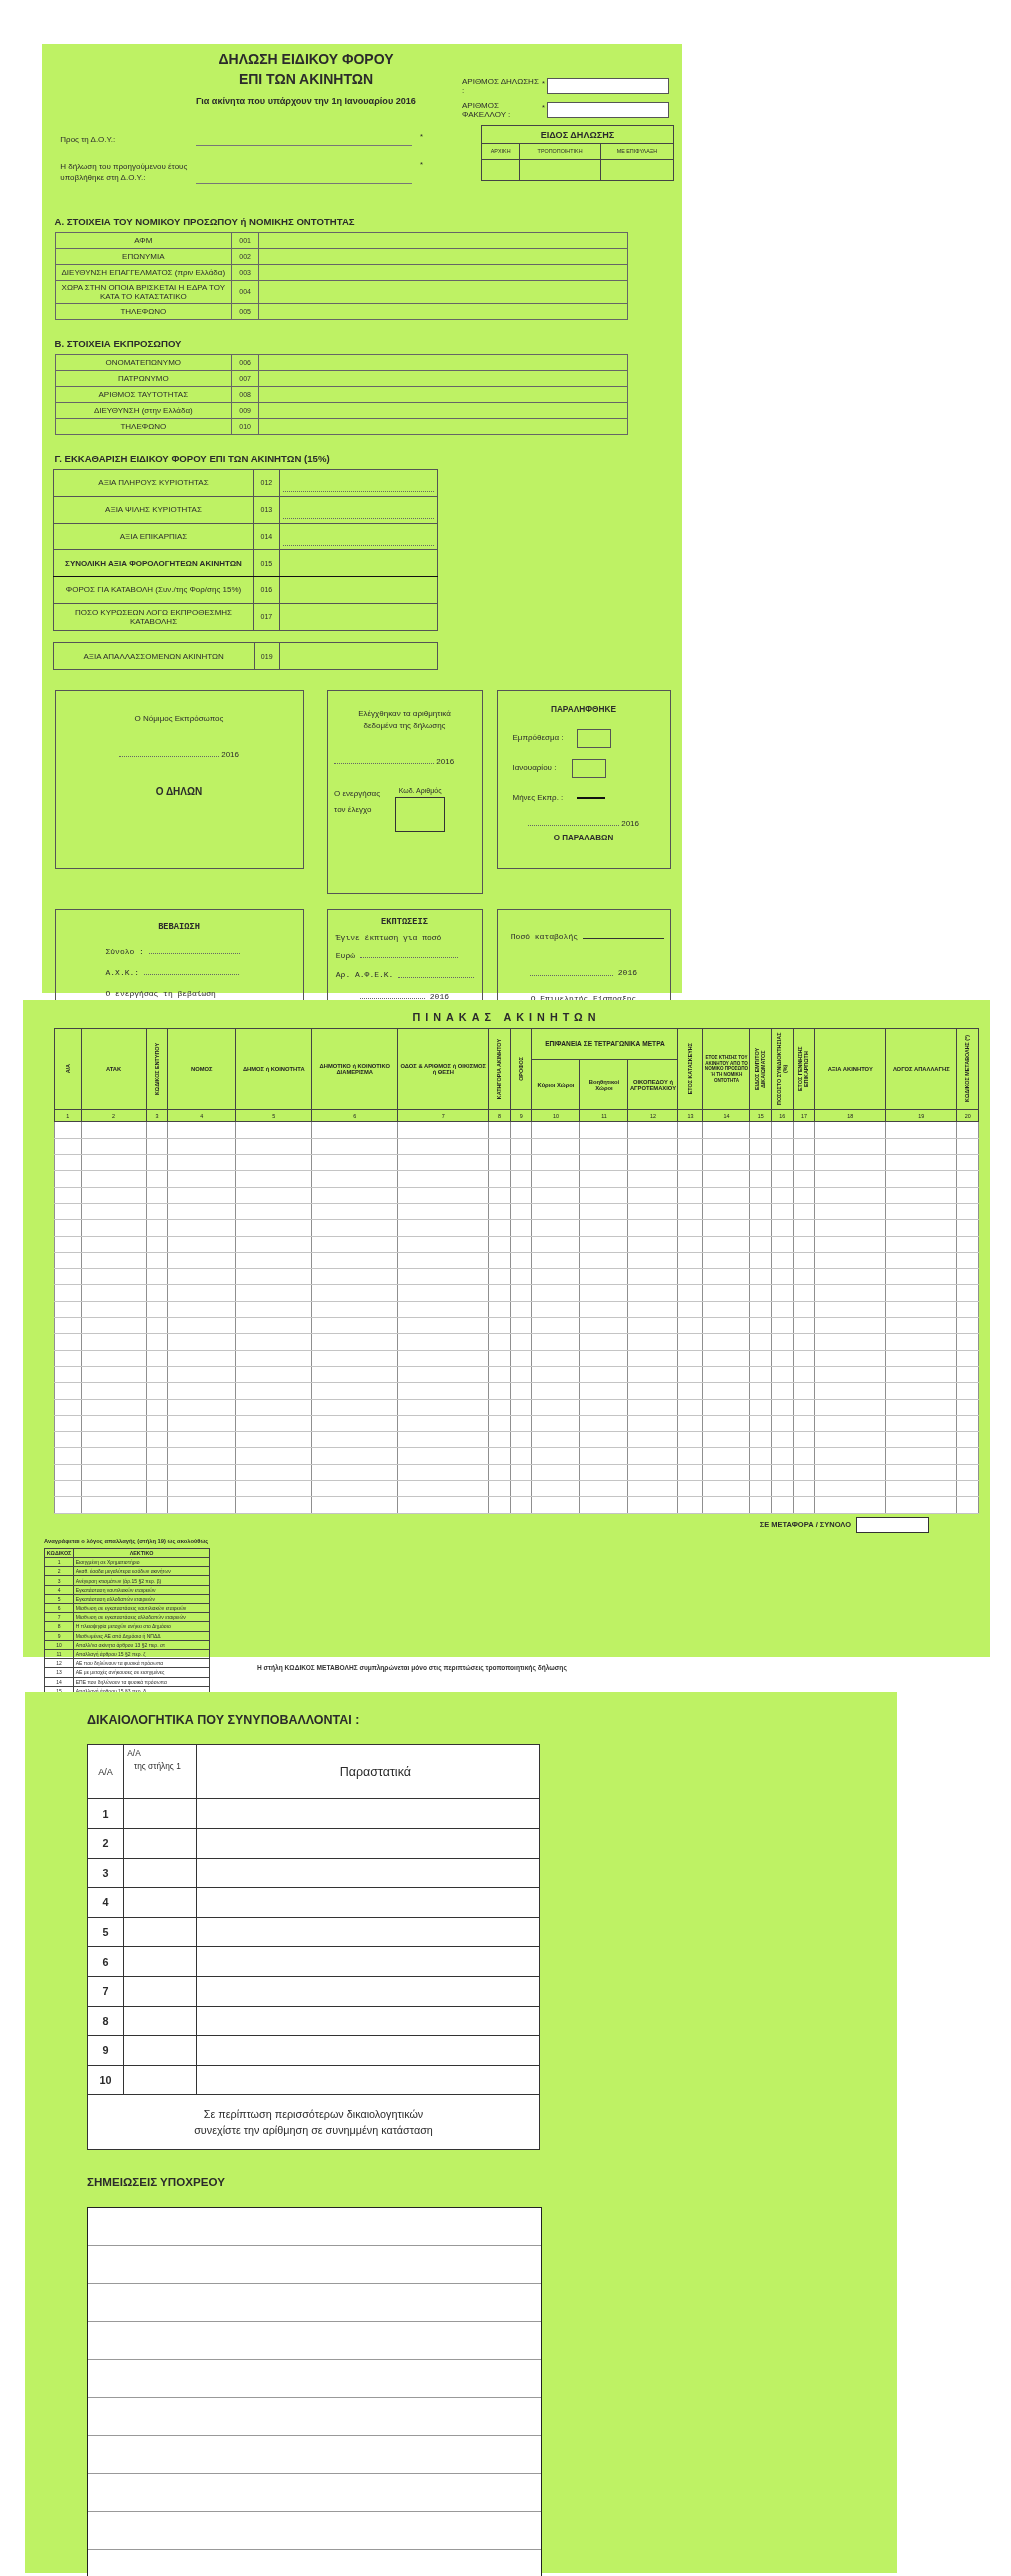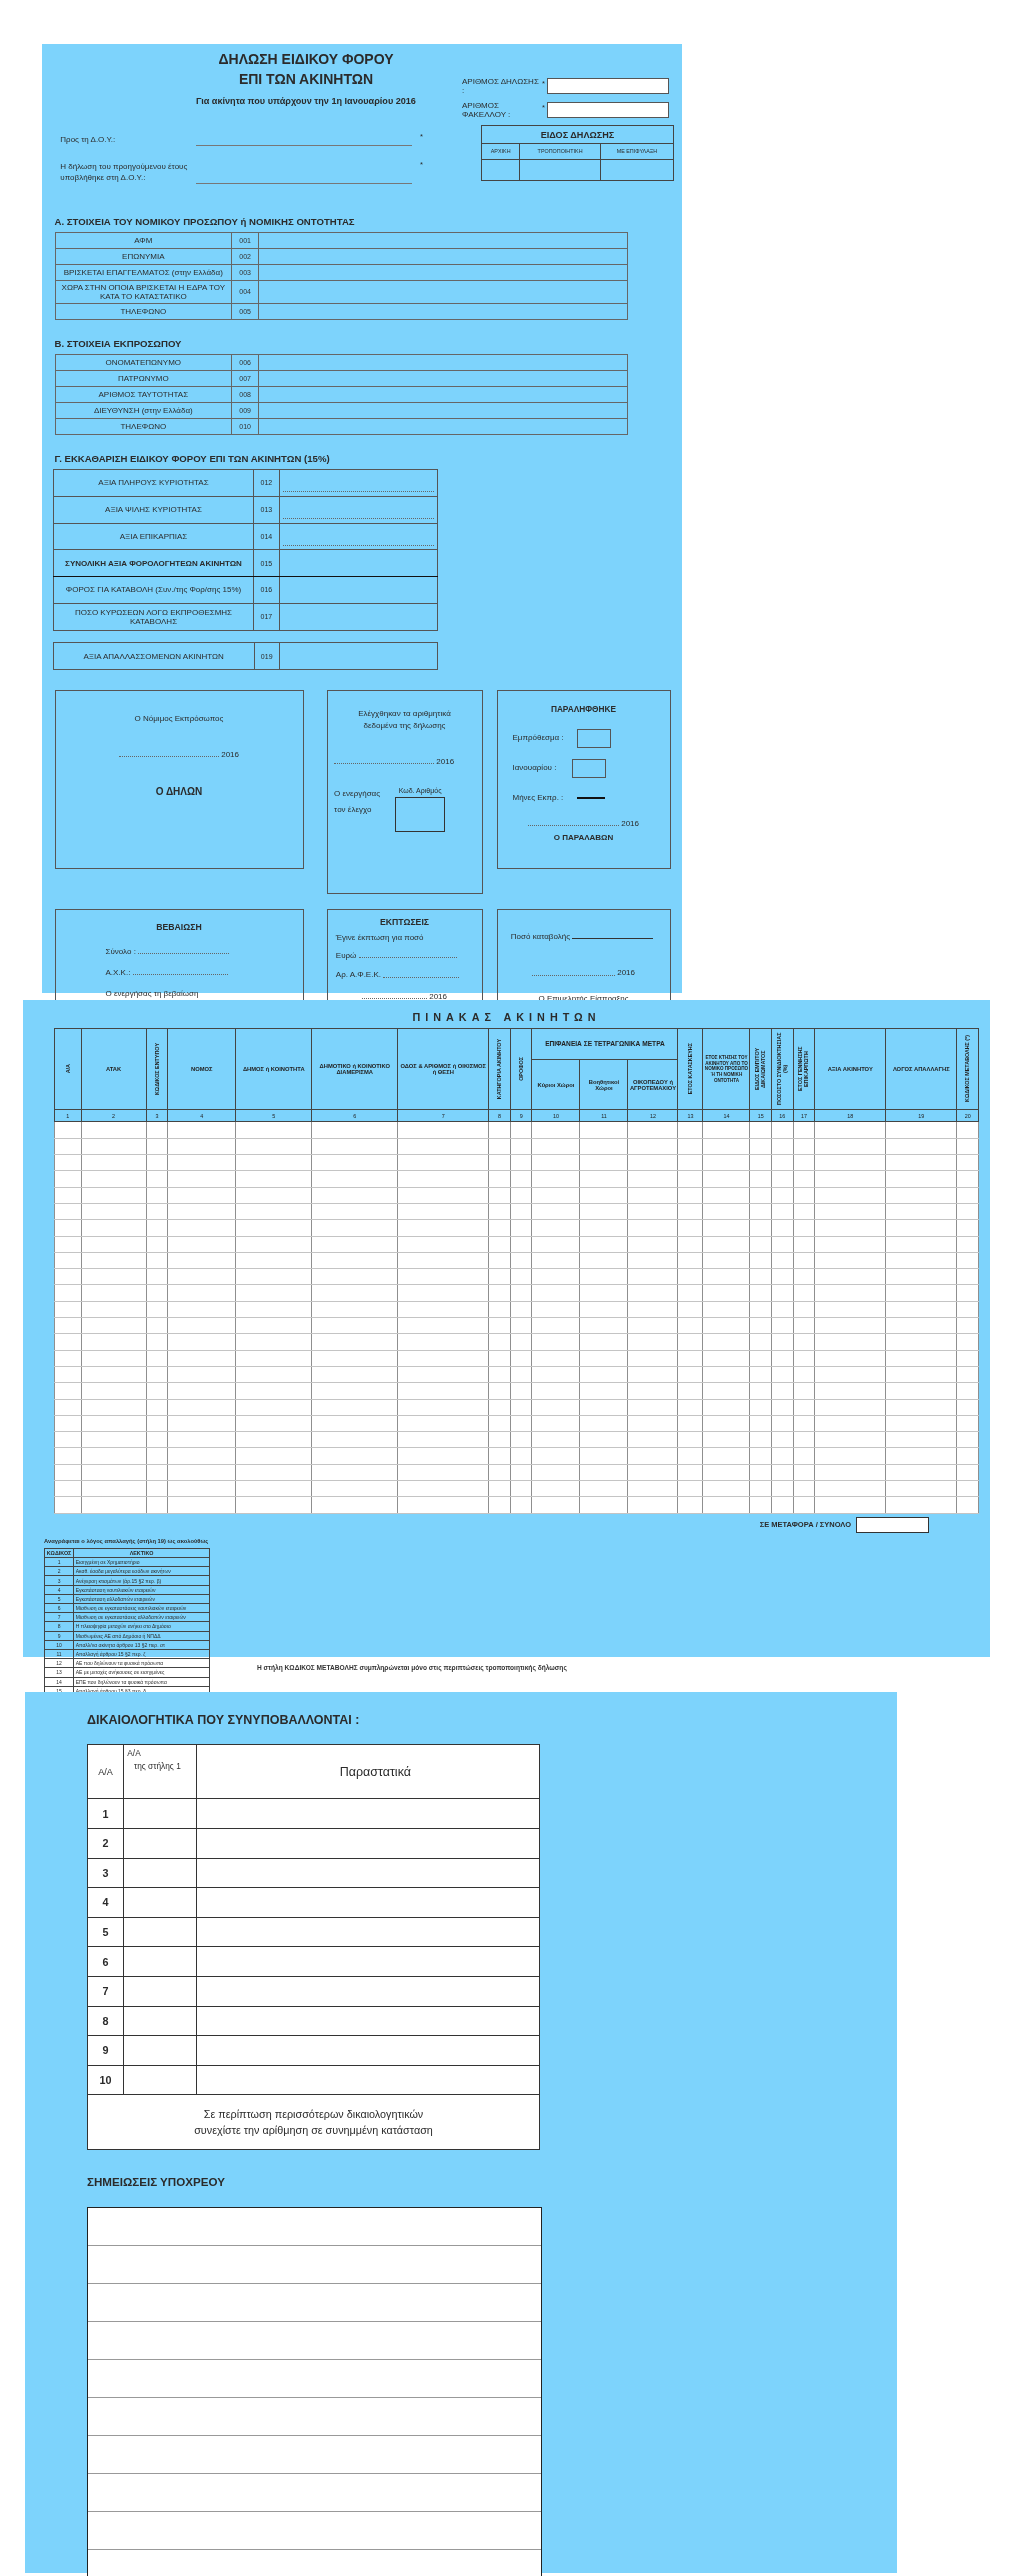--- a/index.html
+++ b/index.html
@@ -1,17 +1,17 @@
 <!DOCTYPE html>
 <html style="font-size:13.3px"><head>
 <meta charset="utf-8">
 <style>
   html,body{margin:0;padding:0;background:#ffffff;}
   body{width:1012px;min-height:2576px;font-family:"Liberation Sans","DejaVu Sans",sans-serif;color:#2b2b2b;}
-  .page{background:#7dd3fc;position:relative;box-sizing:border-box;}
+  .page{background:#bef264;position:relative;box-sizing:border-box;}
   
   .page1{margin:44px 0 0 42px;width:640px;height:949px;}
   .p1-header{position:relative;height:81px;}
   .p1-titles{position:absolute;left:79px;top:5px;width:370px;text-align:center;}
   .p1-title{font-size:14px;font-weight:bold;line-height:1.45;}
   .p1-subtitle{font-size:9.1px;font-weight:bold;margin-top:6.6px;}
   .p1-numbers{position:absolute;left:420px;top:33px;width:212px;}
   .numrow{display:flex;align-items:center;margin-bottom:5.8px;}
   .numrow .lbl{font-size:8px;width:80px;}
   .star{font-size:7.5px;margin:0 2.5px 5px 0;}
@@ -49,21 +49,21 @@
   .sb1{width:249px;height:179px;}
   .sb2{width:156px;height:204px;margin-left:23px;}
   .sb3{width:174px;height:179px;margin-left:14px;}
   .ctr{text-align:center;}
   .dotline{display:inline-block;border-bottom:0.8px dotted #666;height:8.3px;}
   .year{font-size:8px;}
   .sb-bold{font-weight:bold;font-size:10px;}
   .minibox{display:inline-block;width:32px;height:16.6px;border:0.8px solid #555;vertical-align:middle;}
   .kodbox{width:48px;height:33px;border:1.2px solid #333;margin-top:2.5px;}
   .thickdash{display:inline-block;width:28px;height:2.5px;background:#111;vertical-align:middle;}
-  .bot-row{display:flex;margin:15px 0 0 12.5px;}
+  .bot-row{display:flex;margin:15px 0 0 12.5px;font-family:Liberation Mono, monospace;}
   .bb1{width:249px;height:126px;}
   .bb2{width:156px;height:126px;margin-left:23px;}
   .bb3{width:174px;height:126px;margin-left:14px;}
   .footnotes{margin:8.3px 0 0 12.5px;font-size:6.2px;line-height:1.6;}
   
   .page2{margin:6.6px 0 0 23px;width:967px;height:657px;}
   .p2-title{text-align:center;font-size:10.8px;font-weight:bold;letter-spacing:5px;padding-top:11.6px;}
   .p2-table{margin:5px 0 0 31px;width:925px;table-layout:fixed;border:1.2px solid #333;}
   .p2-table th{border:0.8px solid #444;font-weight:bold;font-size:5.8px;padding:0.8px;vertical-align:middle;text-align:center;color:#222;}
   .p2-table .grp{height:28px;font-size:6.6px;}
@@ -157,21 +157,21 @@
           <td class="lblcell">ΑΦΜ</td>
           <td class="codecell">001</td>
           <td class="valcell"></td>
         </tr>
         <tr>
           <td class="lblcell">ΕΠΩΝΥΜΙΑ</td>
           <td class="codecell">002</td>
           <td class="valcell"></td>
         </tr>
         <tr>
-          <td class="lblcell">ΒΡΙΣΚΕΤΑΙ ΕΠΑΓΓΕΛΜΑΤΟΣ (στην Ελλάδα)</td>
+          <td class="lblcell">ΔΙΕΥΘΥΝΣΗ ΕΠΑΓΓΕΛΜΑΤΟΣ (πριν Ελλάδα)</td>
           <td class="codecell">003</td>
           <td class="valcell"></td>
         </tr>
         <tr>
           <td class="lblcell">ΧΩΡΑ ΣΤΗΝ ΟΠΟΙΑ ΒΡΙΣΚΕΤΑΙ Η ΕΔΡΑ ΤΟΥ ΚΑΤΑ ΤΟ ΚΑΤΑΣΤΑΤΙΚΟ</td>
           <td class="codecell">004</td>
           <td class="valcell"></td>
         </tr>
         <tr>
           <td class="lblcell">ΤΗΛΕΦΩΝΟ</td>

